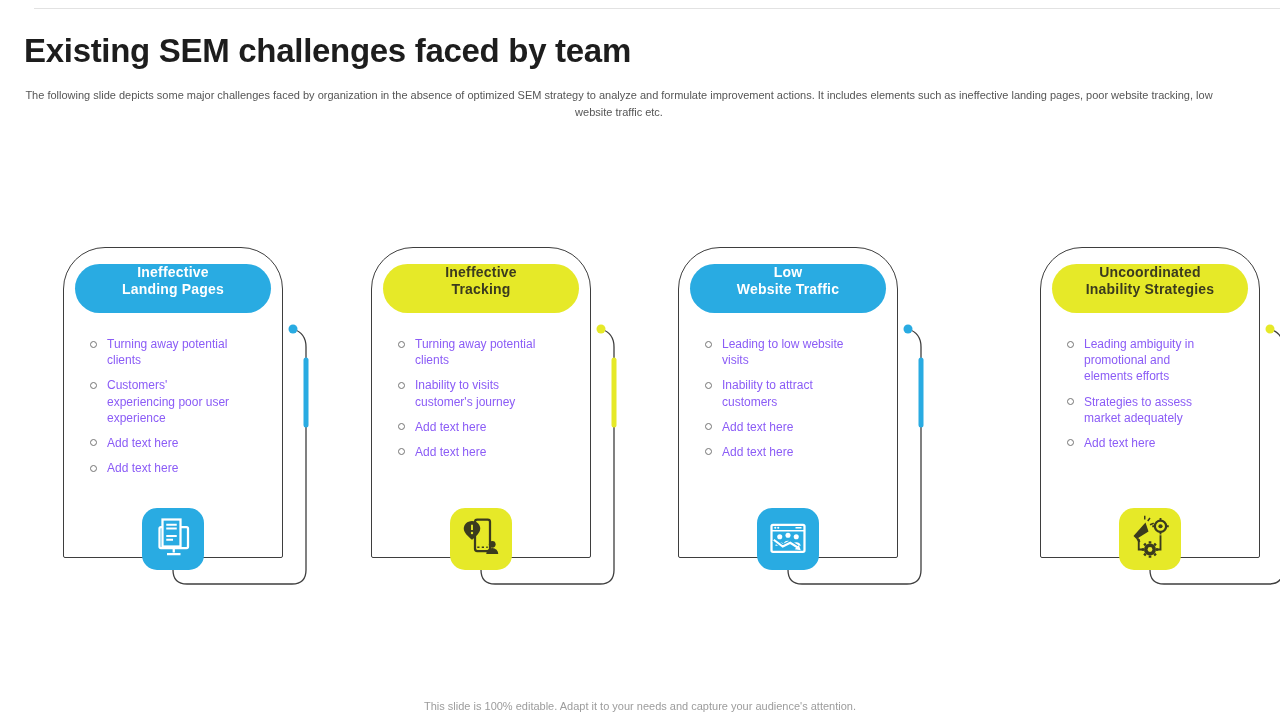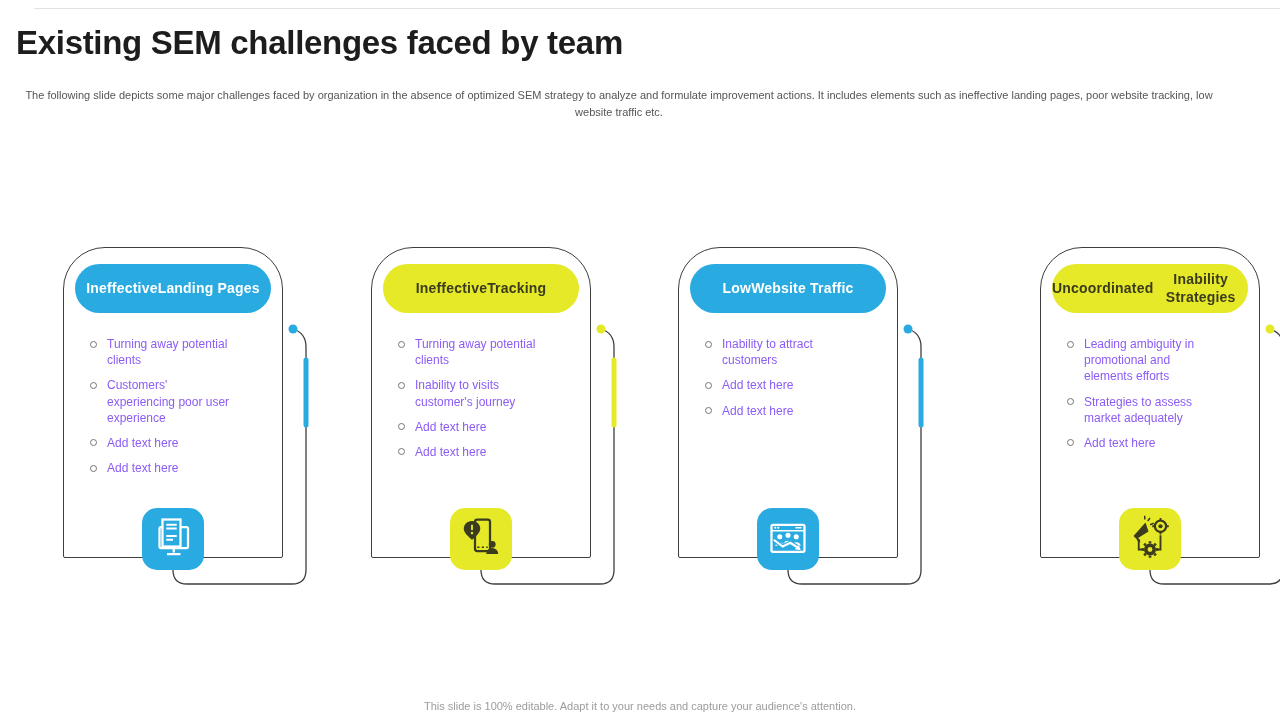--- a/index.html
+++ b/index.html
@@ -1,33 +1,33 @@
 <!DOCTYPE html>
 <html><head>
 <meta charset="utf-8">
 <style>
   html,body{margin:0;padding:0;background:#fff;}
   .slide{position:relative;width:1280px;height:720px;background:#fff;overflow:hidden;
          font-family:"Liberation Sans",sans-serif;}
   .top-frame-line{position:absolute;left:34px;right:0;top:8px;height:1px;background:#e2e2e2;}
-  .title{position:absolute;left:16px;top:24px;margin:0;font-size:33px;font-weight:bold;
+  .title{position:absolute;left:16px;top:24px;margin:8px;font-size:33px;font-weight:bold;
          color:#1d1d1d;letter-spacing:-0.3px;}
   .desc{position:absolute;left:16px;top:87px;width:1206px;margin:0;font-size:11px;
         color:#555;line-height:1.5;text-align:center;}
   .footer{position:absolute;left:0;right:0;top:700px;margin:0;text-align:center;
           font-size:11px;color:#9c9c9c;}
 
   .card-group{position:absolute;top:247px;width:250px;height:345px;}
   #card1{left:63px}#card2{left:371px}#card3{left:678px}#card4{left:1040px}
 
   .card{position:absolute;left:0;top:0;width:220px;height:311px;background:#fff;
         border:1px solid #3e3e3e;border-radius:42px 42px 2px 2px;box-sizing:border-box;}
 
   .pill{position:absolute;left:11px;top:16px;width:196px;height:49px;border-radius:25px;
-        display:flex;flex-direction:row;align-items:center;justify-content:center;
+        display:flex;flex-direction:column;align-items:center;
         font-weight:bold;font-size:14px;line-height:1.22;letter-spacing:.2px;text-align:center;}
   .g-blue .pill{background:#29ABE2;color:#fff;}
   .g-yellow .pill{background:#E6E928;color:#3B3B1E;}
 
   .bullets{position:absolute;left:43px;top:88px;width:126px;margin:0;padding:0;list-style:none;}
   .bullets li{position:relative;font-size:12px;color:#8b5cf6;line-height:1.35;margin-bottom:9px;}
   .bullets li::before{content:"";position:absolute;left:-17px;top:4.5px;width:5px;height:5px;
         border:1px solid #757575;border-radius:50%;}
 
   .deco{position:absolute;left:0;top:0;pointer-events:none;}
@@ -107,20 +107,21 @@
     </div>
   </div>
 
   <div class="card-group g-blue" id="card3">
     <div class="card">
       <div class="pill">
         <span>Low</span>
         <span>Website Traffic</span>
       </div>
       <ul class="bullets">
+        <li><span>Leading to low website visits</span></li>
         <li><span>Inability to attract customers</span></li>
         <li><span>Add text here</span></li>
         <li><span>Add text here</span></li>
       </ul>
     </div>
     <svg class="deco" width="250" height="345" viewBox="0 0 250 345">
       <path class="outline-path" d="M230 82 Q243 86 243 100 L243 323 Q243 337 229 337 L124 337 Q110 337 110 323 L110 313"></path>
       <line class="accent-stroke" x1="243" y1="113" x2="243" y2="178" stroke-width="5" stroke-linecap="round"></line>
       <circle class="accent-fill" cx="230" cy="82" r="4.5"></circle>
     </svg>

